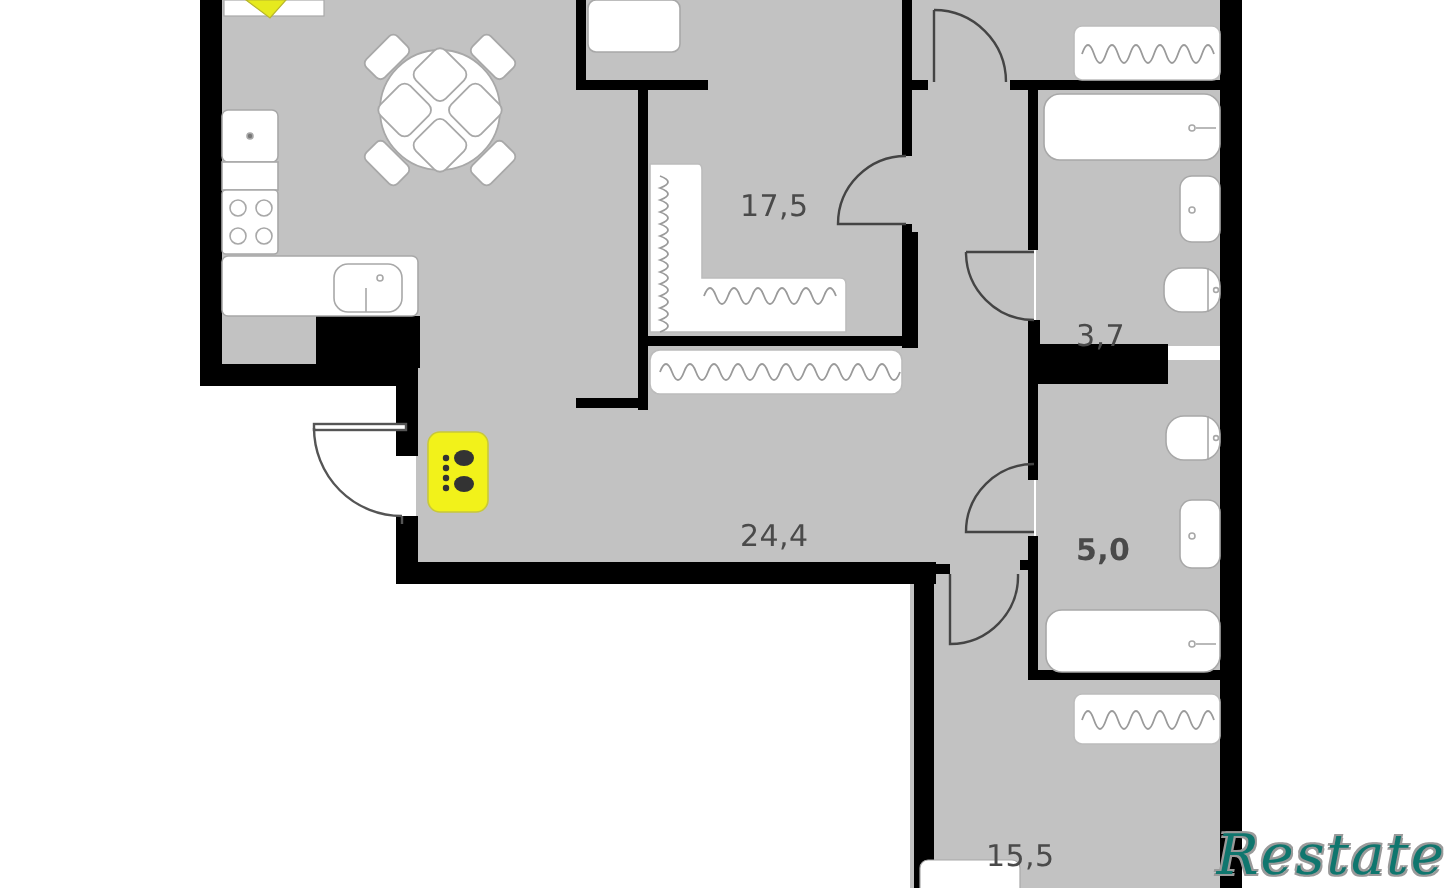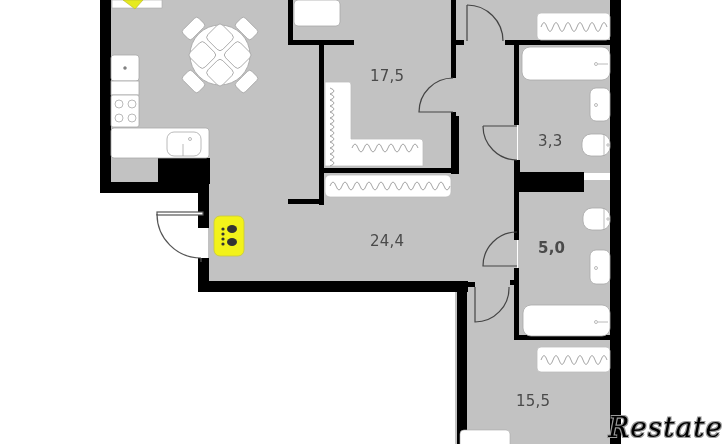--- a/index.html
+++ b/index.html
@@ -1,19 +1,19 @@
 <!DOCTYPE html>
 <html><head>
 <meta charset="utf-8">
 <style>
   html, body { margin: 0; padding: 0; background: #ffffff; }
   body { width: 725px; height: 444px; position: relative; overflow: hidden; font-family: "Liberation Sans", sans-serif; }
   .plan { position: absolute; left: 0; top: 0; width: 725px; height: 444px; }
-  .area-label { position: absolute; font-family: "DejaVu Sans", sans-serif; font-size: 15px; color: #4a4a4a; letter-spacing: 0.2px; }
-  .watermark { position: absolute; right: 2px; bottom: 0px; font-family: "DejaVu Serif", serif; font-style: italic; font-size: 28px; color: #000000; letter-spacing: 1px;
+  .area-label { position: absolute; font-family: "DejaVu Sans", sans-serif; font-size: 15px; color: #4a4a4a; letter-spacing: 0.2px; margin-top: 27px; }
+  .watermark { position: absolute; right: 2px; bottom: 0px; font-family: "DejaVu Serif", serif; font-style: italic; font-size: 28px; color: #0f766e; letter-spacing: 1px;
     text-shadow: -1px -1px 0 #9a9a9a, 1px -1px 0 #9a9a9a, -1px 1px 0 #9a9a9a, 1px 1px 0 #9a9a9a; }
 </style>
 </head>
 <body>
 
 <svg class="plan" viewBox="0 0 725 444" xmlns="http://www.w3.org/2000/svg">
 
   <g fill="#c2c2c2">
 
     <rect x="110" y="0" width="180" height="182"></rect>
@@ -188,17 +188,17 @@
     <ellipse cx="232" cy="242" rx="5" ry="4" fill="#333"></ellipse>
     <circle cx="223" cy="229" r="1.6" fill="#333"></circle>
     <circle cx="223" cy="234" r="1.6" fill="#333"></circle>
     <circle cx="223" cy="239" r="1.6" fill="#333"></circle>
     <circle cx="223" cy="244" r="1.6" fill="#333"></circle>
   </g>
 </svg>
 
 <div class="area-label" style="left:370px; top:67px;">17,5</div>
 <div class="area-label" style="left:370px; top:232px;">24,4</div>
-<div class="area-label" style="left:538px; top:132px;">3,3</div>
+<div class="area-label" style="left:538px; top:132px;">3,7</div>
 <div class="area-label" style="left:538px; top:239px;font-weight:bold;">5,0</div>
-<div class="area-label" style="left:516px; top:392px;">15,5</div>
+<div class="area-label" style="left:493px; top:392px;">15,5</div>
 
 <div class="watermark">Restate</div>
 
 </body></html>

